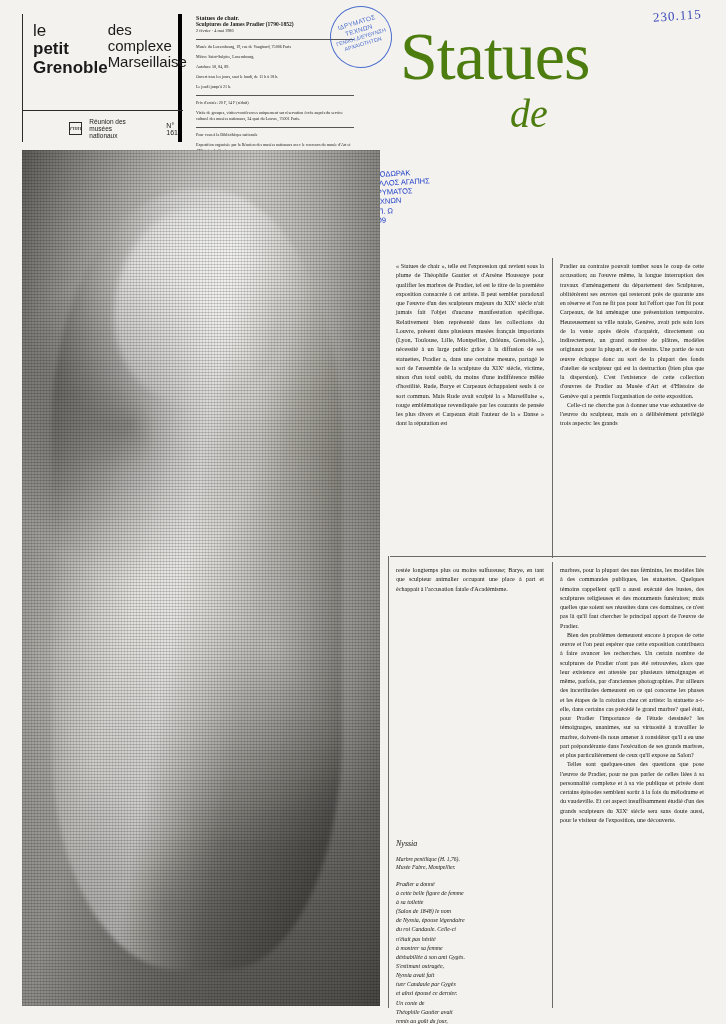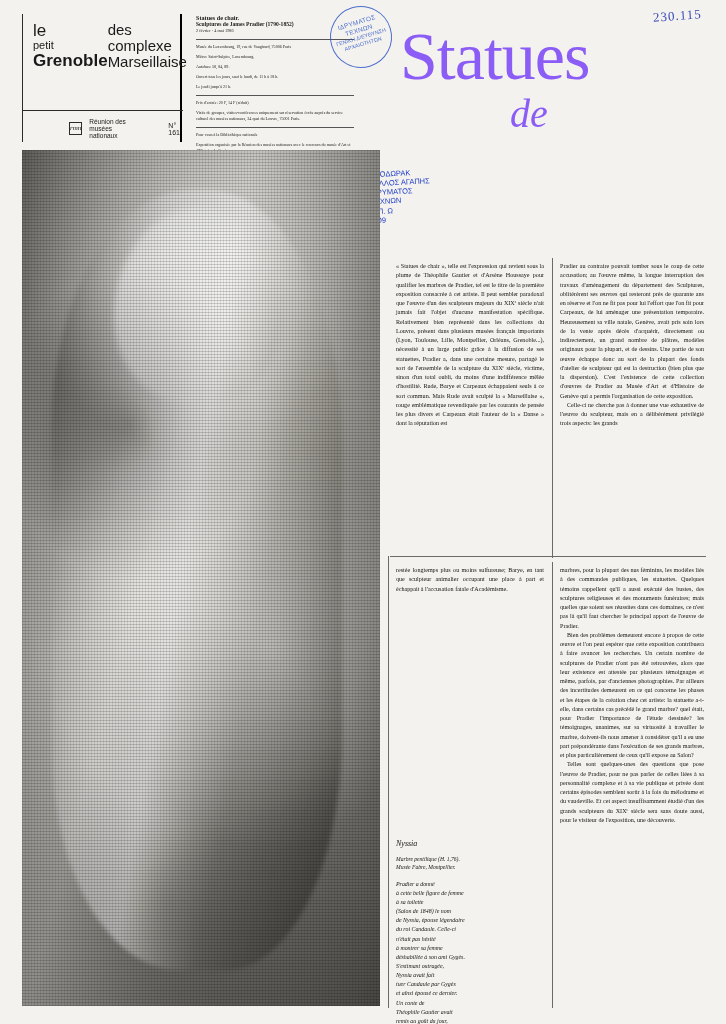--- a/index.html
+++ b/index.html
@@ -11,27 +11,27 @@
     overflow:hidden;
     position:relative;
   }
   .page{
     position:absolute;inset:0;
     background:#f3f2ee;
   }
   
   .masthead{
     position:absolute;left:22px;top:14px;width:160px;height:128px;
-    border-left:1px solid #2b2b2b;border-right:2px solid #000000;
+    border-left:1px solid #2b2b2b;border-right:4px solid #000000;
     padding-left:10px;box-sizing:border-box;
   }
   .logo-rows{padding-top:8px;display:flex;}
   .logo-left{font-family:"Liberation Sans",sans-serif;line-height:1.08;}
   .logo-left .l1{font-size:17px;font-weight:400;}
-  .logo-left .l2{font-size:11px;font-weight:400;}
+  .logo-left .l2{font-size:17px;font-weight:700;}
   .logo-left .l3{font-size:17px;font-weight:700;}
   .logo-right{font-family:"Liberation Sans",sans-serif;line-height:1.08;}
   .logo-right .r1,.logo-right .r2,.logo-right .r3{font-size:15px;}
   .mast-rule{position:absolute;left:0;right:-0px;top:96px;border-top:1px solid #2b2b2b;width:160px;}
   .mast-foot{position:absolute;left:2px;top:104px;display:flex;align-items:center;gap:7px;padding-left:44px;}
   .rmn-logo{
     width:17px;height:11px;border:1px solid #2b2b2b;
     font-size:7px;line-height:11px;text-align:center;
     font-family:"Liberation Serif",serif;font-style:italic;
   }
@@ -69,21 +69,21 @@
   }
   .pen-number{
     position:absolute;right:24px;top:8px;
     color:#3a49b8;font-family:"Liberation Serif",serif;
     font-size:13px;letter-spacing:1px;transform:rotate(-4deg);
   }
 
   
   .title-wrap{
     position:absolute;left:392px;top:16px;width:318px;height:175px;
-    font-family:"Liberation Serif",serif;color:#8b5cf6;
+    font-family:"Liberation Serif",serif;color:#4d7c0f;
   }
   .t1{position:absolute;left:8px;top:6px;font-size:68px;letter-spacing:-1px;line-height:1;}
   .t2{position:absolute;left:118px;top:74px;font-size:40px;font-style:italic;}
   .t3{position:absolute;left:150px;top:104px;font-size:62px;font-style:italic;}
 
   
   .photo{
     position:absolute;left:22px;top:150px;width:358px;height:856px;
     overflow:hidden;background:#8e8d89;
   }

